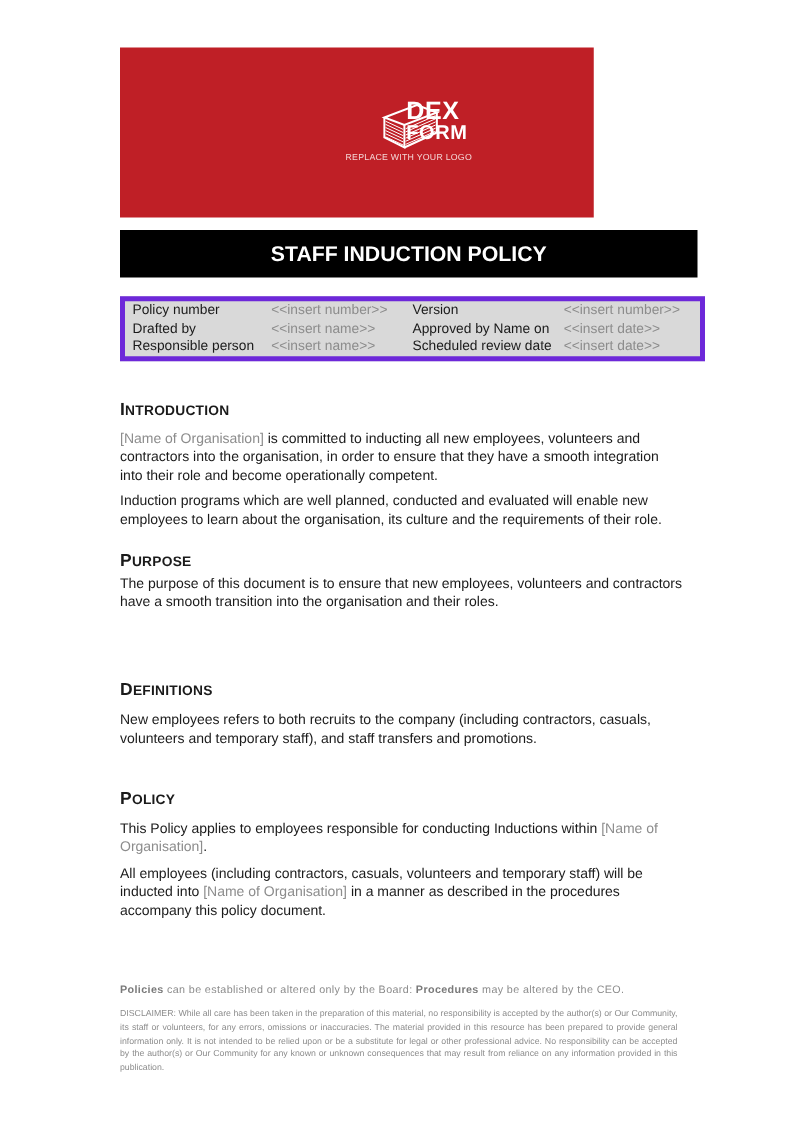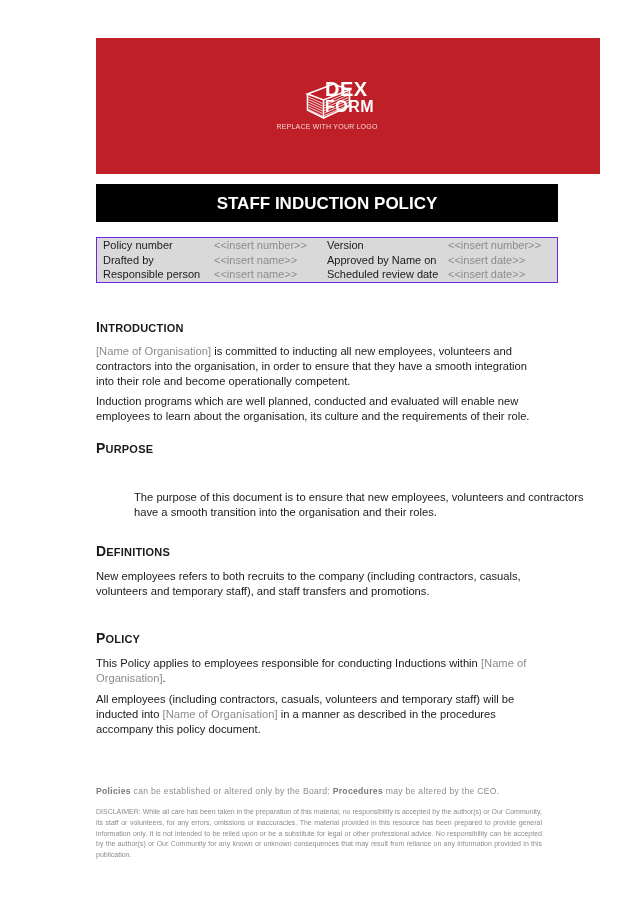--- a/index.html
+++ b/index.html
@@ -1,28 +1,28 @@
 <!DOCTYPE html>
 <html><head>
 <meta charset="utf-8">
 <style>
   html, body { margin:0; padding:0; background:#ffffff; }
   body { width:636px; height:900px; position:relative; overflow:hidden;
          font-family:"Liberation Sans", sans-serif; color:#1a1a1a; }
-  .banner { position:absolute; left:96px; top:38px; width:504px; height:136px;
+  .banner { position:absolute; left:96px; top:38px; width:379px; height:136px;
             background:#bf1f26; }
   .logo { position:absolute; left:185px; top:42px; width:95px; height:40px; }
   .logo-text { position:absolute; left:229px; top:43px; color:#fff; font-weight:bold;
                font-size:18px; line-height:17px; letter-spacing:0.5px; }
   .logo-sub { position:absolute; left:0; width:462px; top:85px; text-align:center;
               color:#f4d6d6; font-size:7px; letter-spacing:0.2px; }
   .titlebar { position:absolute; left:96px; top:184px; width:462px; height:38px;
               background:#000; color:#fff; text-align:center; font-weight:bold;
               font-size:17px; line-height:40px; }
-  .meta { position:absolute; left:96px; top:237px; width:460px; border:1px solid #6d28d9;
+  .meta { position:absolute; left:96px; top:237px; width:460px; border:4px solid #6d28d9;
           background:#d9d9d9; font-size:11px; line-height:14.5px; }
   .meta-row { display:flex; }
   .meta-row span { display:block; }
   .c1 { width:111px; padding-left:6px; }
   .c2 { width:113px; color:#8c8c8c; }
   .c3 { width:121px; }
   .c4 { color:#8c8c8c; }
   .h { position:absolute; left:96px; font-weight:bold; font-size:14px; letter-spacing:0.2px;text-align:center; }
   .h .cap { font-size:14px; }
   .h .sc { font-size:11px; }
@@ -93,21 +93,21 @@
   <span class="cap">I</span><span class="sc">NTRODUCTION</span>
 </div>
 <div class="p" style="top:344px;">
   <span class="ph">[Name of Organisation]</span><span> is committed to inducting all new employees, volunteers and contractors into the organisation, in order to ensure that they have a smooth integration into their role and become operationally competent.</span>
 </div>
 <div class="p" style="top:394px;">Induction programs which are well planned, conducted and evaluated will enable new employees to learn about the organisation, its culture and the requirements of their role.</div>
 
 <div class="h" style="top:440px;">
   <span class="cap">P</span><span class="sc">URPOSE</span>
 </div>
-<div class="p" style="top:490px;margin-left:38px;">The purpose of this document is to ensure that new employees, volunteers and contractors have a smooth transition into the organisation and their roles.</div>
+<div class="p" style="top:460px;">The purpose of this document is to ensure that new employees, volunteers and contractors have a smooth transition into the organisation and their roles.</div>
 
 <div class="h" style="top:543px;">
   <span class="cap">D</span><span class="sc">EFINITIONS</span>
 </div>
 <div class="p" style="top:569px;">New employees refers to both recruits to the company (including contractors, casuals, volunteers and temporary staff), and staff transfers and promotions.</div>
 
 <div class="h" style="top:630px;">
   <span class="cap">P</span><span class="sc">OLICY</span>
 </div>
 <div class="p" style="top:656px;">

